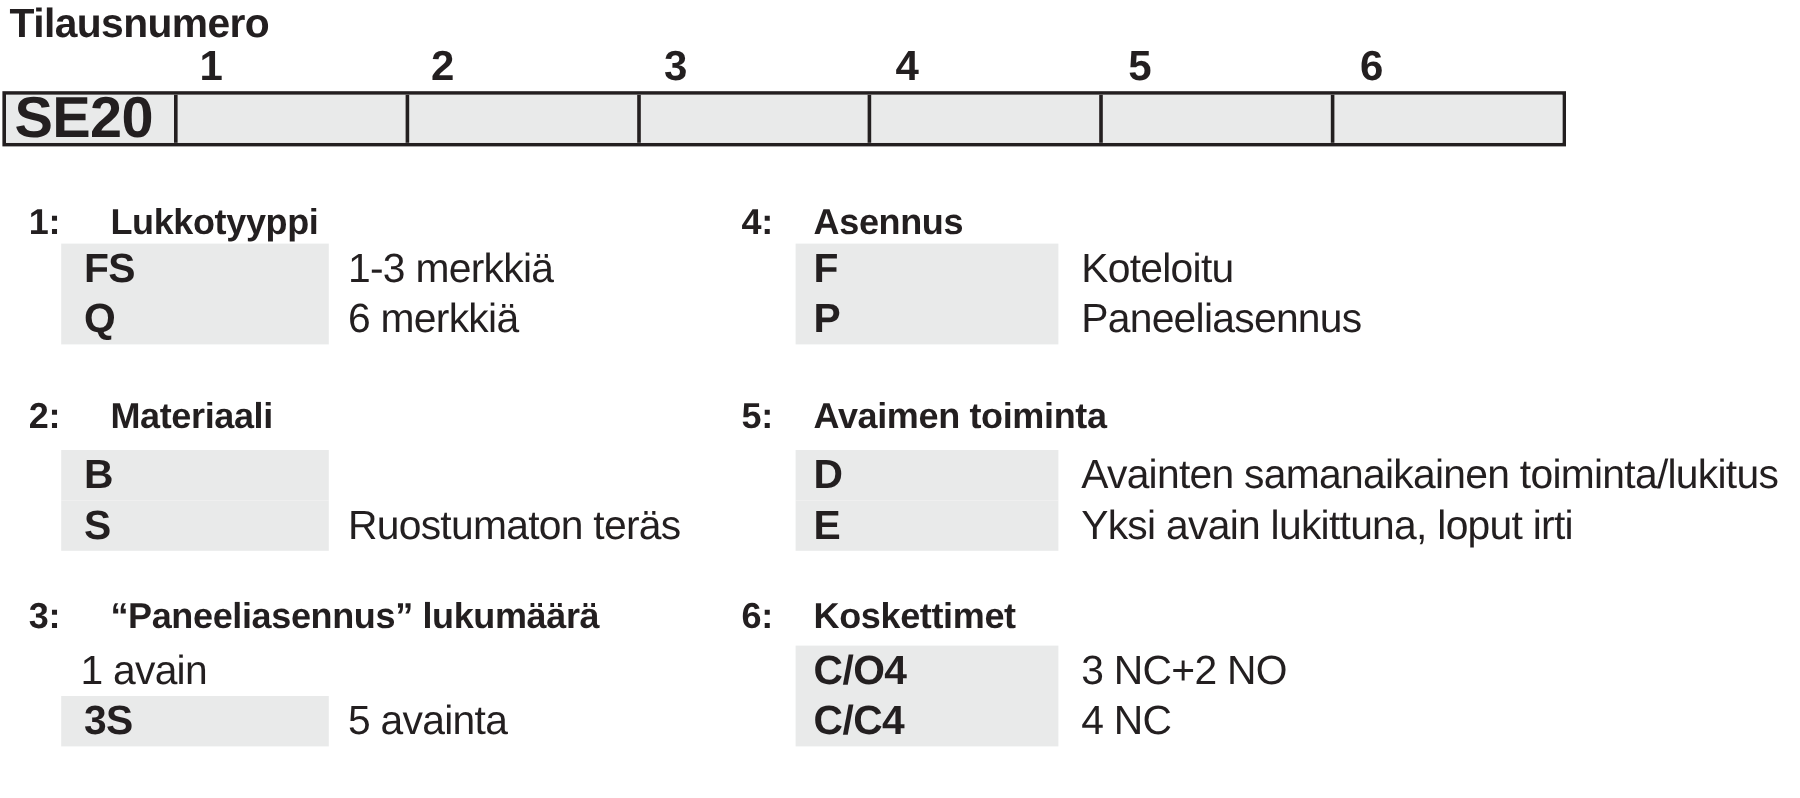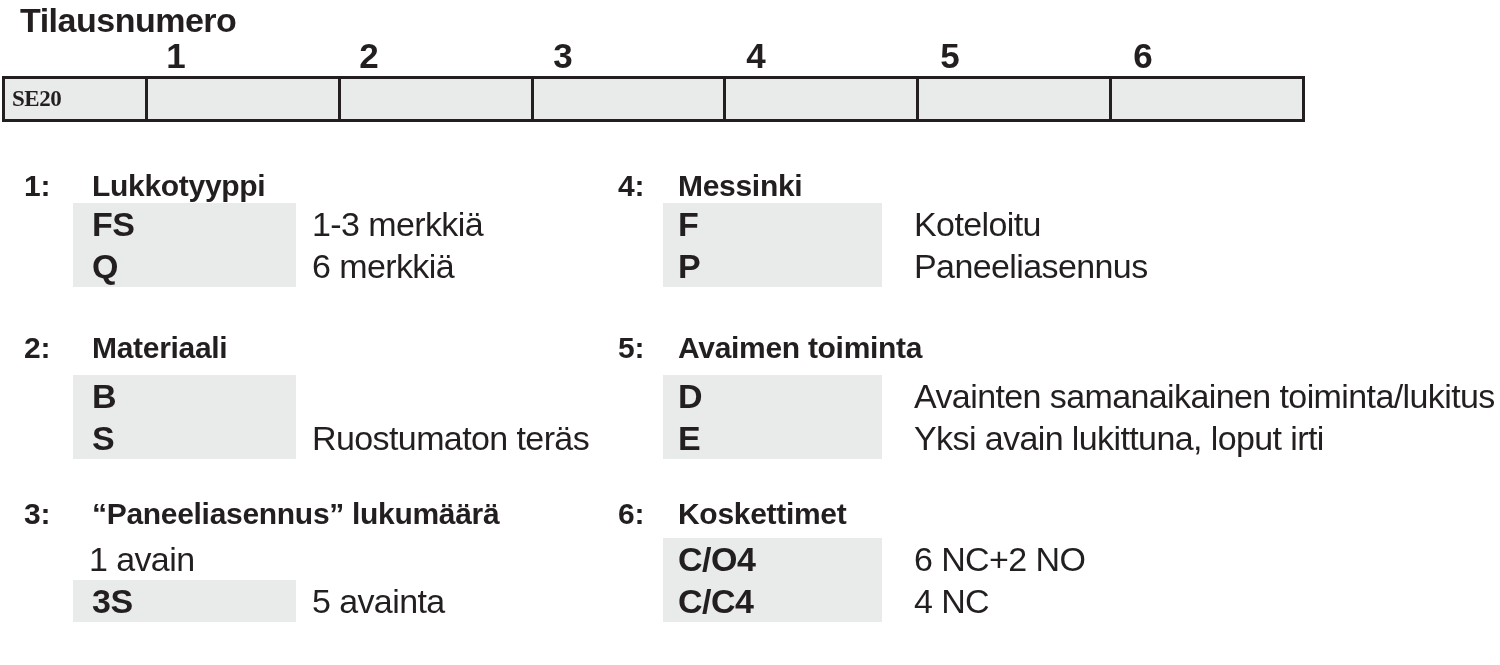--- a/index.html
+++ b/index.html
@@ -11,21 +11,21 @@
     position:relative;
     width:1500px;height:665px;
     background:#ffffff;
     overflow:hidden;
     font-family:"Liberation Sans","DejaVu Sans",sans-serif;
     color:var(--text);
   }
 
   
   .page-title{
-    position:absolute;left:20px;top:1px;
+    position:absolute;left:8px;top:1px;
     font-size:34px;font-weight:bold;letter-spacing:-0.5px;
   }
 
   
   .pos-label{
     position:absolute;top:38px;
     transform:translateX(-50%);
     font-size:35px;font-weight:bold;line-height:35px;
   }
   .pos-1{left:176px;} .pos-2{left:369px;} .pos-3{left:563px;}
@@ -40,57 +40,57 @@
     display:flex;
   }
   .order-bar .cell{
     flex:1 1 auto;
     background:var(--box-gray);
     box-sizing:border-box;
   }
   .order-bar .cell + .cell{border-left:3px solid var(--text);}
   .order-bar .prefix{
     flex:0 0 140px;
-    font-size:23px;font-weight:bold;line-height:40px;
-    padding-left:7px;letter-spacing:-0.5px;font-family:Liberation Serif, serif;
+    font-size:48px;font-weight:bold;line-height:40px;
+    padding-left:7px;letter-spacing:-0.5px;
   }
 
   
   .section{position:absolute;}
   .s1{left:24px;top:168px;}  .s2{left:24px;top:330px;}  .s3{left:24px;top:496px;}
   .s4{left:618px;top:168px;} .s5{left:618px;top:330px;} .s6{left:618px;top:496px;}
 
   .sec-head{
     display:flex;height:35px;
     font-size:30px;font-weight:bold;line-height:35px;letter-spacing:-0.3px;
     white-space:nowrap;
   }
   .col-left  .sec-num{width:68px;}
   .col-right .sec-num{width:60px;}
 
   .g1 .sec-body{margin-top:0;}
   .g2 .sec-body{margin-top:10px;}
   .g3 .sec-body{margin-top:7px;}
-  .col-left  .sec-body{margin-left:49px;}
+  .col-left  .sec-body{margin-left:27px;}
   .col-right .sec-body{margin-left:45px;}
 
   .row{display:flex;align-items:center;height:42px;}
   .code-cell{
     box-sizing:border-box;height:100%;
     display:flex;align-items:center;
     background:var(--box-gray);
     font-size:34px;font-weight:bold;letter-spacing:-0.5px;
   }
   .col-left  .code-cell{width:223px;padding-left:19px;}
   .col-right .code-cell{width:219px;padding-left:15px;}
   .desc{
     font-size:34px;letter-spacing:-0.6px;white-space:nowrap;
   }
   .col-left  .desc{margin-left:16px;text-align:center;}
-  .col-right .desc{margin-left:32px;}
+  .col-right .desc{margin-left:19px;}
 </style>
 </head>
 <body>
 
 <div class="page-title">Tilausnumero</div>
 
 <div class="pos-label pos-1">1</div>
 <div class="pos-label pos-2">2</div>
 <div class="pos-label pos-3">3</div>
 <div class="pos-label pos-4">4</div>
@@ -152,21 +152,21 @@
     <div class="row">
       <span class="code-cell">3S</span>
       <span class="desc">5 avainta</span>
     </div>
   </div>
 </div>
 
 <div class="section s4 g1 col-right">
   <div class="sec-head">
     <span class="sec-num">4:</span>
-    <span class="sec-title">Messinki</span>
+    <span class="sec-title">Asennus</span>
   </div>
   <div class="sec-body">
     <div class="row">
       <span class="code-cell">F</span>
       <span class="desc">Koteloitu</span>
     </div>
     <div class="row">
       <span class="code-cell">P</span>
       <span class="desc">Paneeliasennus</span>
     </div>
@@ -191,20 +191,20 @@
 </div>
 
 <div class="section s6 g3 col-right">
   <div class="sec-head">
     <span class="sec-num">6:</span>
     <span class="sec-title">Koskettimet</span>
   </div>
   <div class="sec-body">
     <div class="row">
       <span class="code-cell">C/O4</span>
-      <span class="desc">6 NC+2 NO</span>
+      <span class="desc">3 NC+2 NO</span>
     </div>
     <div class="row">
       <span class="code-cell">C/C4</span>
       <span class="desc">4 NC</span>
     </div>
   </div>
 </div>
 
 </body></html>

